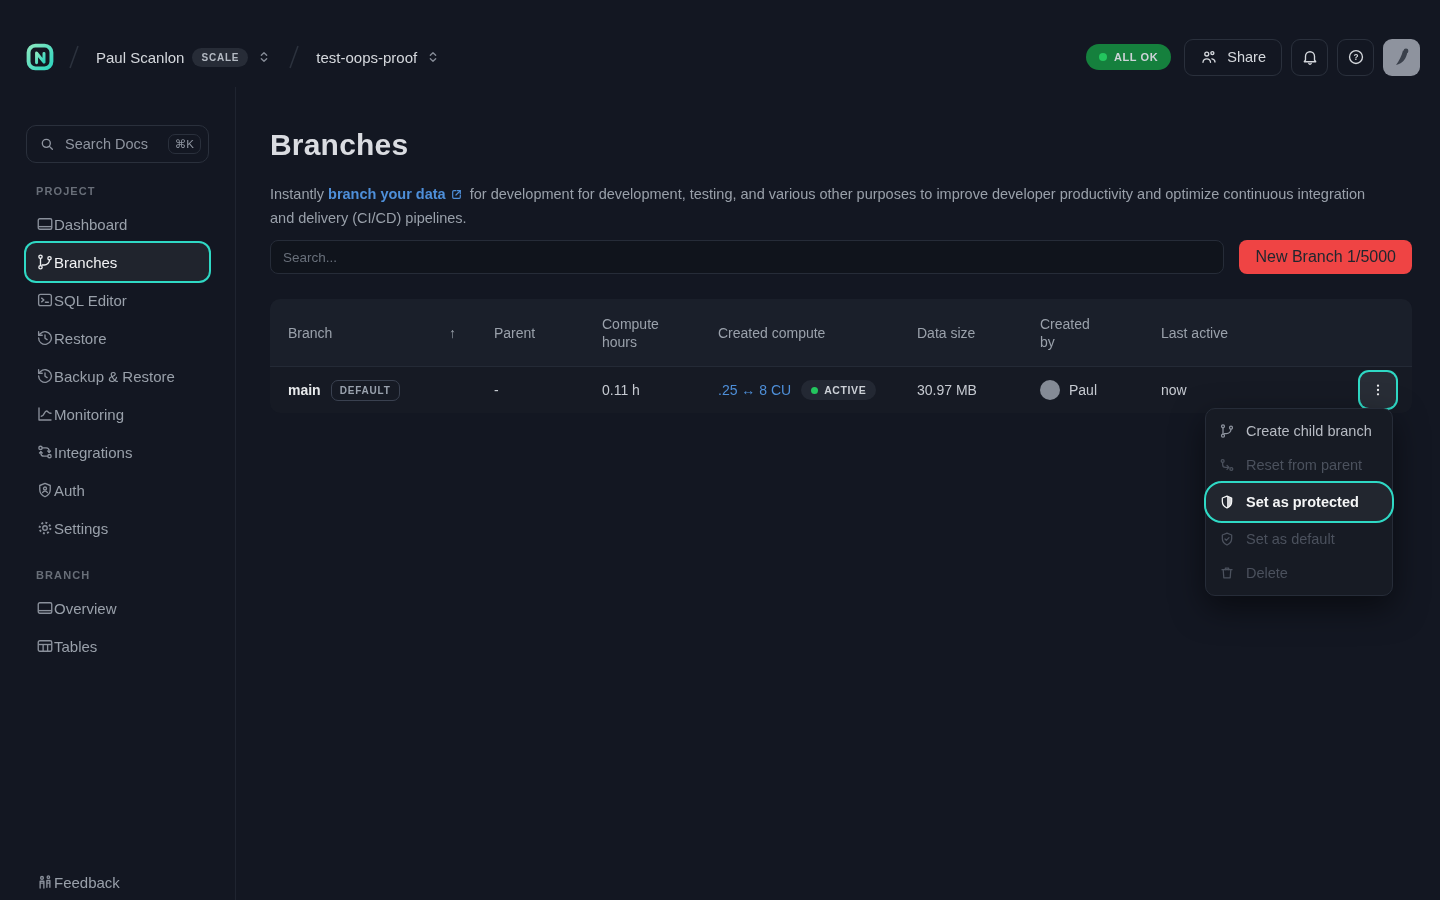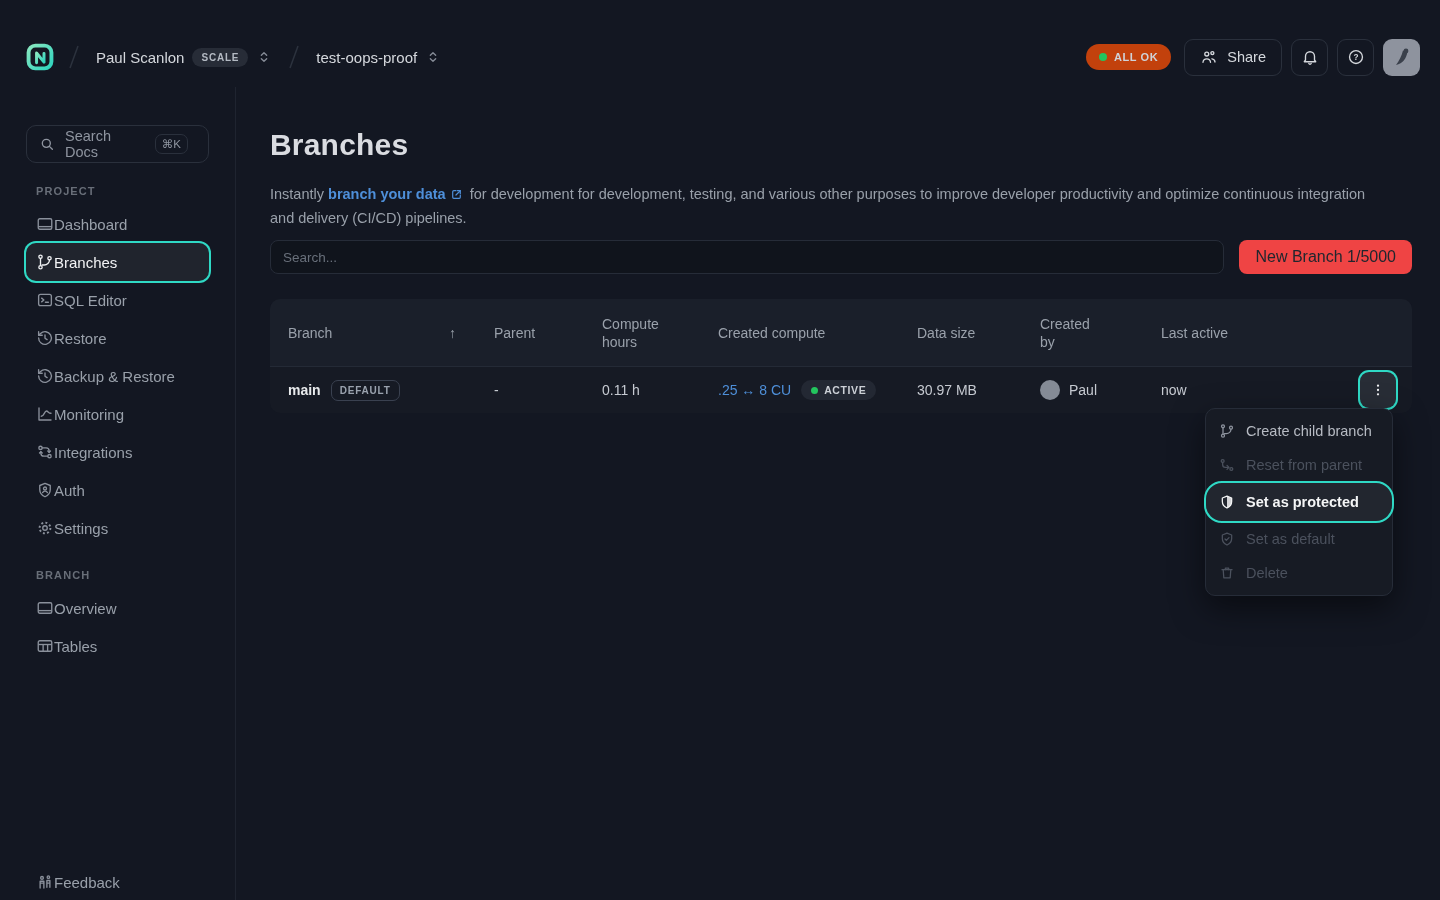--- a/index.html
+++ b/index.html
@@ -19,31 +19,31 @@
 
   
   .topbar { grid-column:1/3; display:flex; align-items:center; padding:0 20px 0 22px; }
   .logo { width:36px; height:36px; display:flex; align-items:center; justify-content:center; cursor:pointer; }
   .crumb-slash { margin:0 8px; flex:none; }
   .crumb { display:flex; align-items:center; gap:8px; padding:4px 6px; border-radius:8px; cursor:pointer; }
   .crumb-name { font-size:15px; color:#d5d8dd; }
   .plan-pill { background:#272c37; color:#b4bac3; font-size:10px; font-weight:bold; letter-spacing:.8px; padding:4px 9px; border-radius:10px; }
   .chev-updown { color:#858b96; display:flex; }
   .topbar-right { margin-left:auto; display:flex; align-items:center; gap:9px; }
-  .status-pill { display:flex; align-items:center; gap:7px; background:#c2410c; border-radius:13px; height:26px; padding:0 13px; margin-right:4px; }
+  .status-pill { display:flex; align-items:center; gap:7px; background:#15803d; border-radius:13px; height:26px; padding:0 13px; margin-right:4px; }
   .status-dot { width:8px; height:8px; border-radius:50%; background:var(--green); }
   .status-text { font-size:11px; font-weight:bold; letter-spacing:.6px; color:#cfd3d9; }
   .tb-btn { height:37px; border:1px solid var(--border); border-radius:9px; background:transparent; display:flex; align-items:center; justify-content:center; gap:9px; color:#d5d8dd; cursor:pointer; font-size:14.5px; }
   .tb-btn.icon-only { width:37px; }
   .share-btn { padding:10px 15px; }
   .avatar { width:37px; height:37px; border-radius:9px; background:#8e939e; display:flex; align-items:center; justify-content:center; cursor:pointer; overflow:hidden; }
 
   
   .sidebar { grid-row:2; border-right:1px solid #1f2430; display:flex; flex-direction:column; padding-bottom:26px; }
-  .search-docs { margin:38px 26px 0; height:38px; border:1px solid var(--border); border-radius:10px; display:flex; align-items:center; gap:10px; padding:0 20px 0 12px; color:#8f95a0; cursor:pointer; }
+  .search-docs { margin:38px 26px 0; height:38px; border:1px solid var(--border); border-radius:10px; display:flex; align-items:center; gap:10px; padding:0 7px 0 12px; color:#8f95a0; cursor:pointer; }
   .search-docs-label { font-size:14.5px; flex:1; }
   .kbd { border:1px solid var(--border); border-radius:7px; padding:2px 6px; font-size:11.5px; color:#8f95a0; }
   .section-label { font-size:11px; font-weight:bold; letter-spacing:1.1px; color:#686e78; padding-left:36px; margin-top:22px; margin-bottom:8px; }
   .nav-item { height:38px; margin:0 26px; padding:0 10px; border-radius:10px; display:flex; align-items:center; color:#99a0aa; font-size:15px; cursor:pointer; }
   .nav-item .icon { color:#8a909b; }
   .nav-item.active { box-shadow:0 0 0 2px var(--cyan); background:#20242d; color:#f2f3f5; }
   .nav-item.active .icon { color:#eef0f2; }
   .feedback { margin-top:auto;align-items:center; }
 
   .icon { width:18px; height:18px; flex:none; display:block; }

